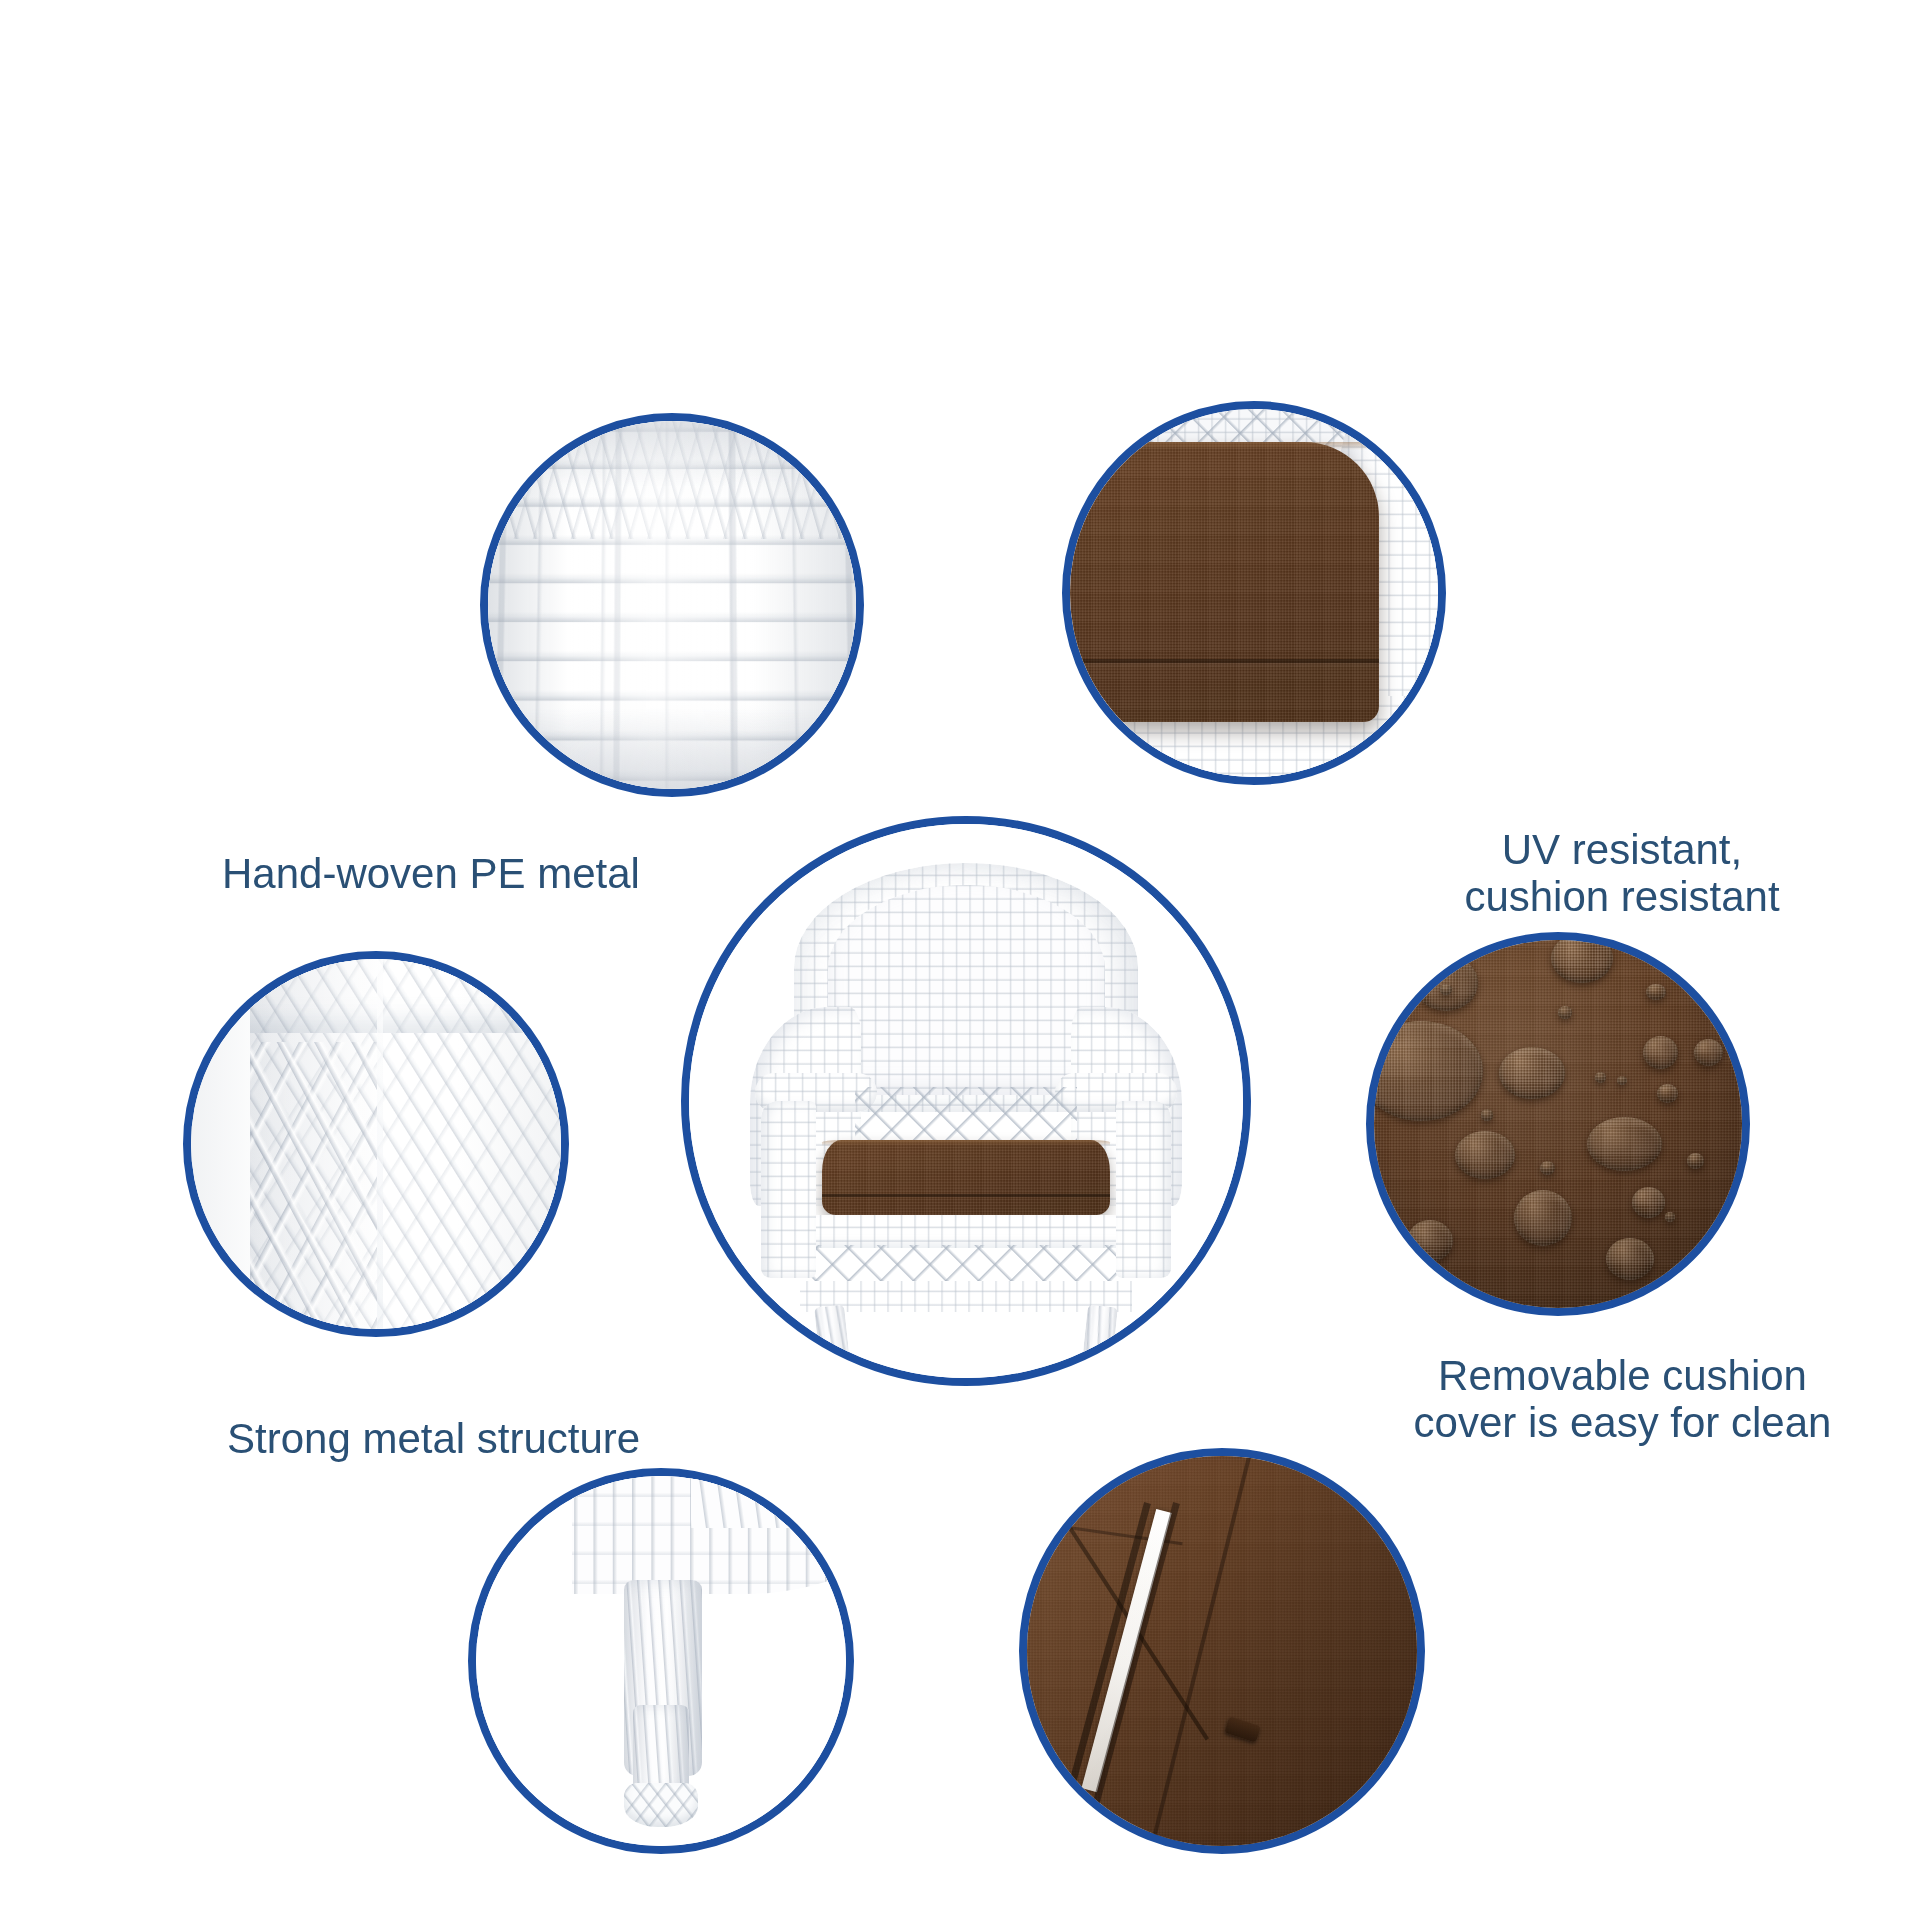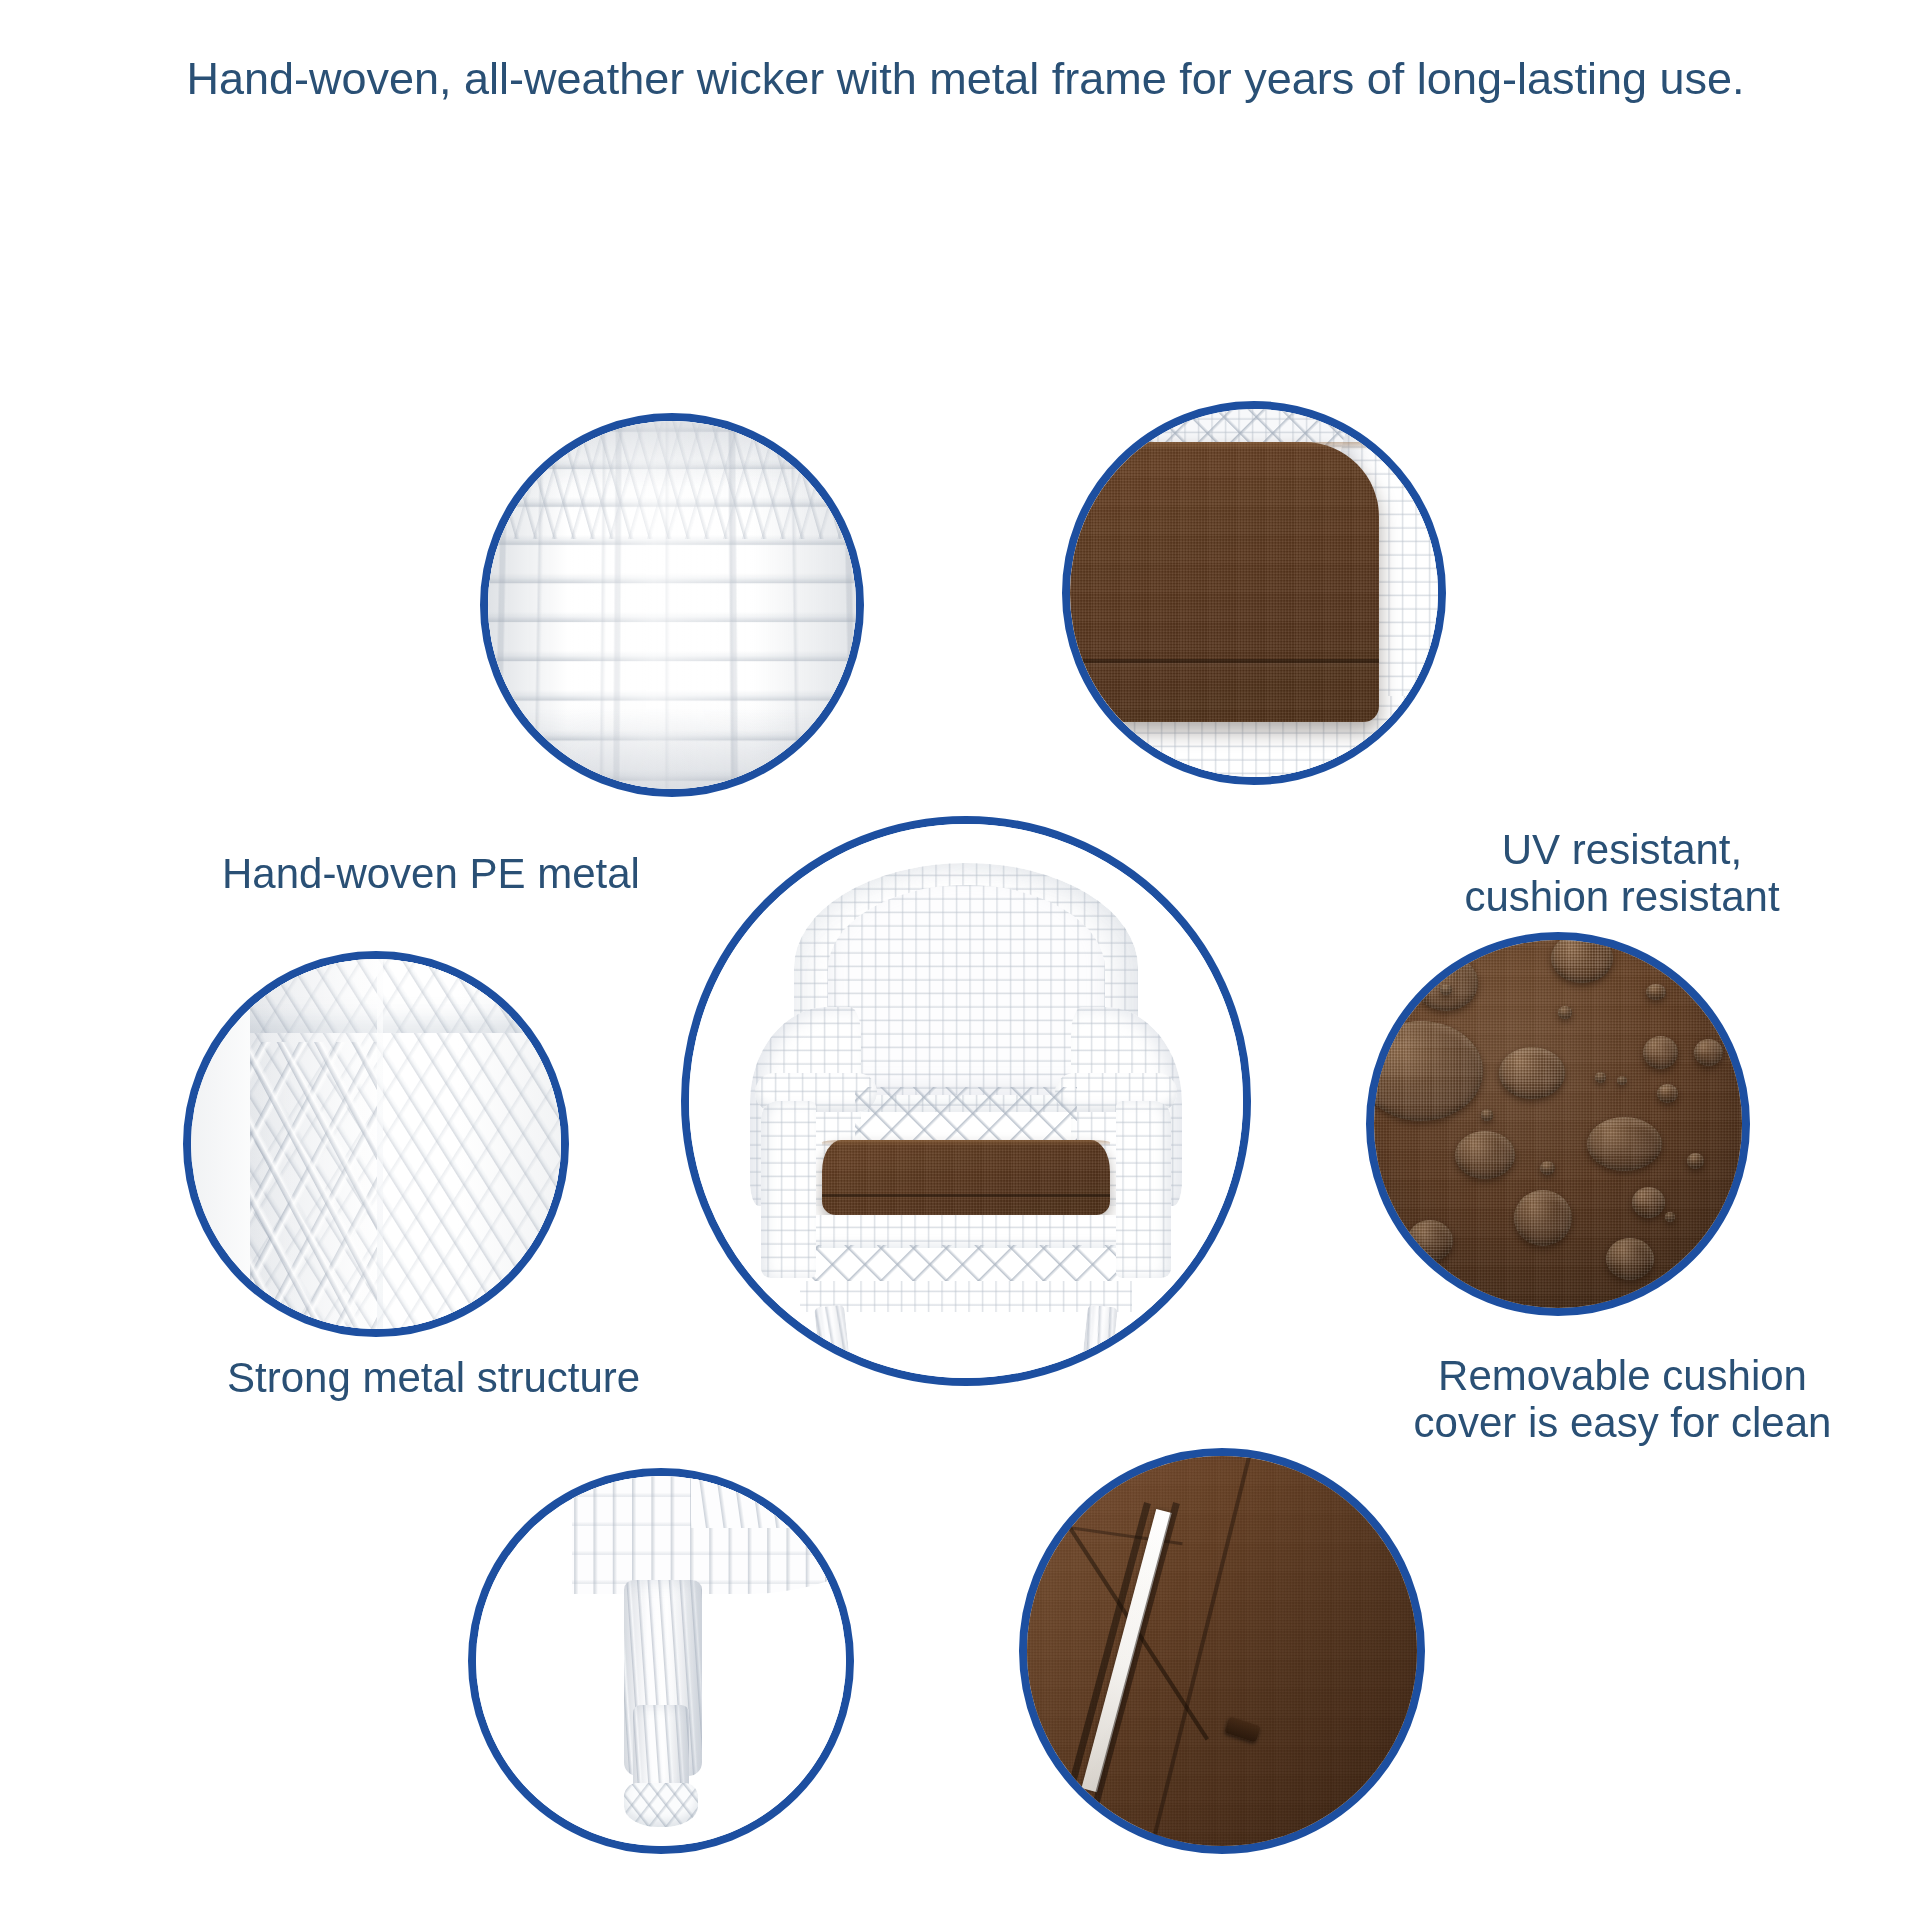--- a/index.html
+++ b/index.html
@@ -296,21 +296,20 @@
         rgba(255,255,255,0.09) 0px,
         rgba(255,255,255,0.09) 1px,
         rgba(0,0,0,0.07) 1.9px,
         rgba(0,0,0,0.07) 2.9px);
   }
 </style>
 </head>
 <body>
 
 <div id="header">
-  <div id="page-subtitle">Hand-woven, all-weather wicker with metal frame for years of long-lasting use.</div>
 </div>
 
 <div class="feature-circle" style="left:480px; top:413px; width:384px; height:384px;">
   <div class="circle-media">
     <div class="wicker-base"></div>
     <div class="weave-basket"></div>
     <div class="weave-fine-top"></div>
     <div class="cyl-shade"></div>
     <div class="vert-shade"></div>
   </div>
@@ -363,21 +362,21 @@
                   background: linear-gradient(90deg, rgba(150,160,174,0.22), rgba(255,255,255,0));"></div>
 
       <div class="lattice-open" style="position:absolute; left:0%; top:24%; width:33%; height:74%;"></div>
 
       <div style="position:absolute; left:33%; top:0; width:5.8px; height:100%;
                   background: linear-gradient(180deg, rgba(255,255,255,0.85), rgba(220,226,233,0.4));"></div>
     </div>
     <div class="cyl-shade" style="opacity:0.45;"></div>
   </div>
 </div>
-<div class="caption left-align" style="left:227px; top:1354px; width:599px;">Strong metal structure</div>
+<div class="caption left-align" style="left:227px; top:1415px; width:599px;">Strong metal structure</div>
 
 <div class="feature-circle" style="left:681px; top:816px; width:570px; height:570px;">
   <div class="circle-media">
     <div style="position:absolute; inset:0; background:#ffffff;"></div>
 
     <div class="mesh-weave" style="position:absolute; left:19%; top:7%; width:62%; height:45%;
                 border-radius: 50% 50% 14% 14% / 42% 42% 10% 10%;
                 box-shadow: inset -17.4px 0 29px rgba(165,176,190,0.28),
                             inset 15.4px 0 23px rgba(180,190,202,0.18);"></div>
 

